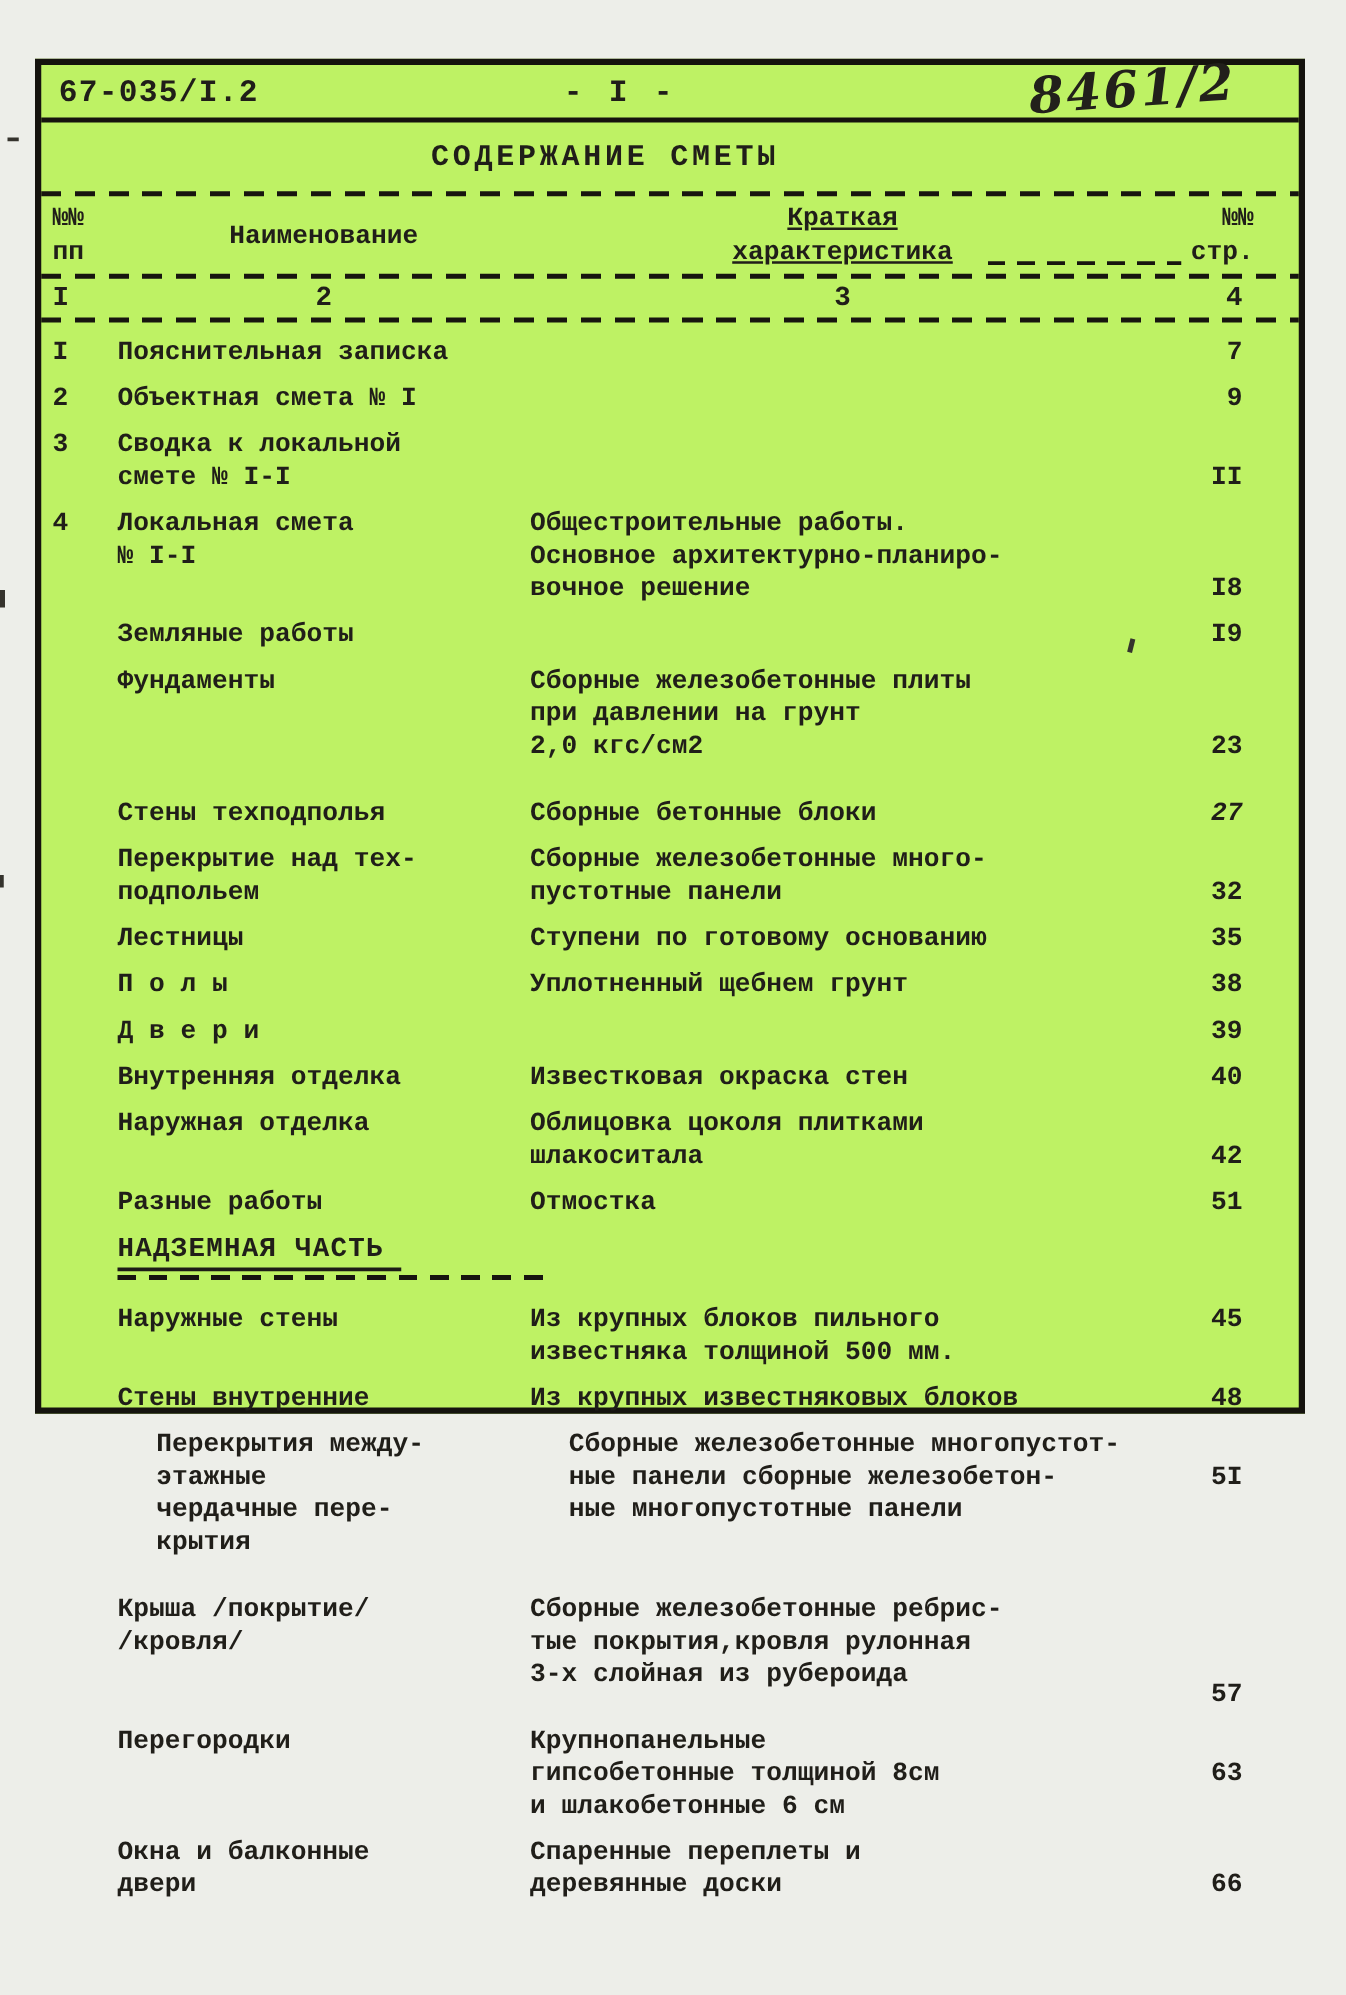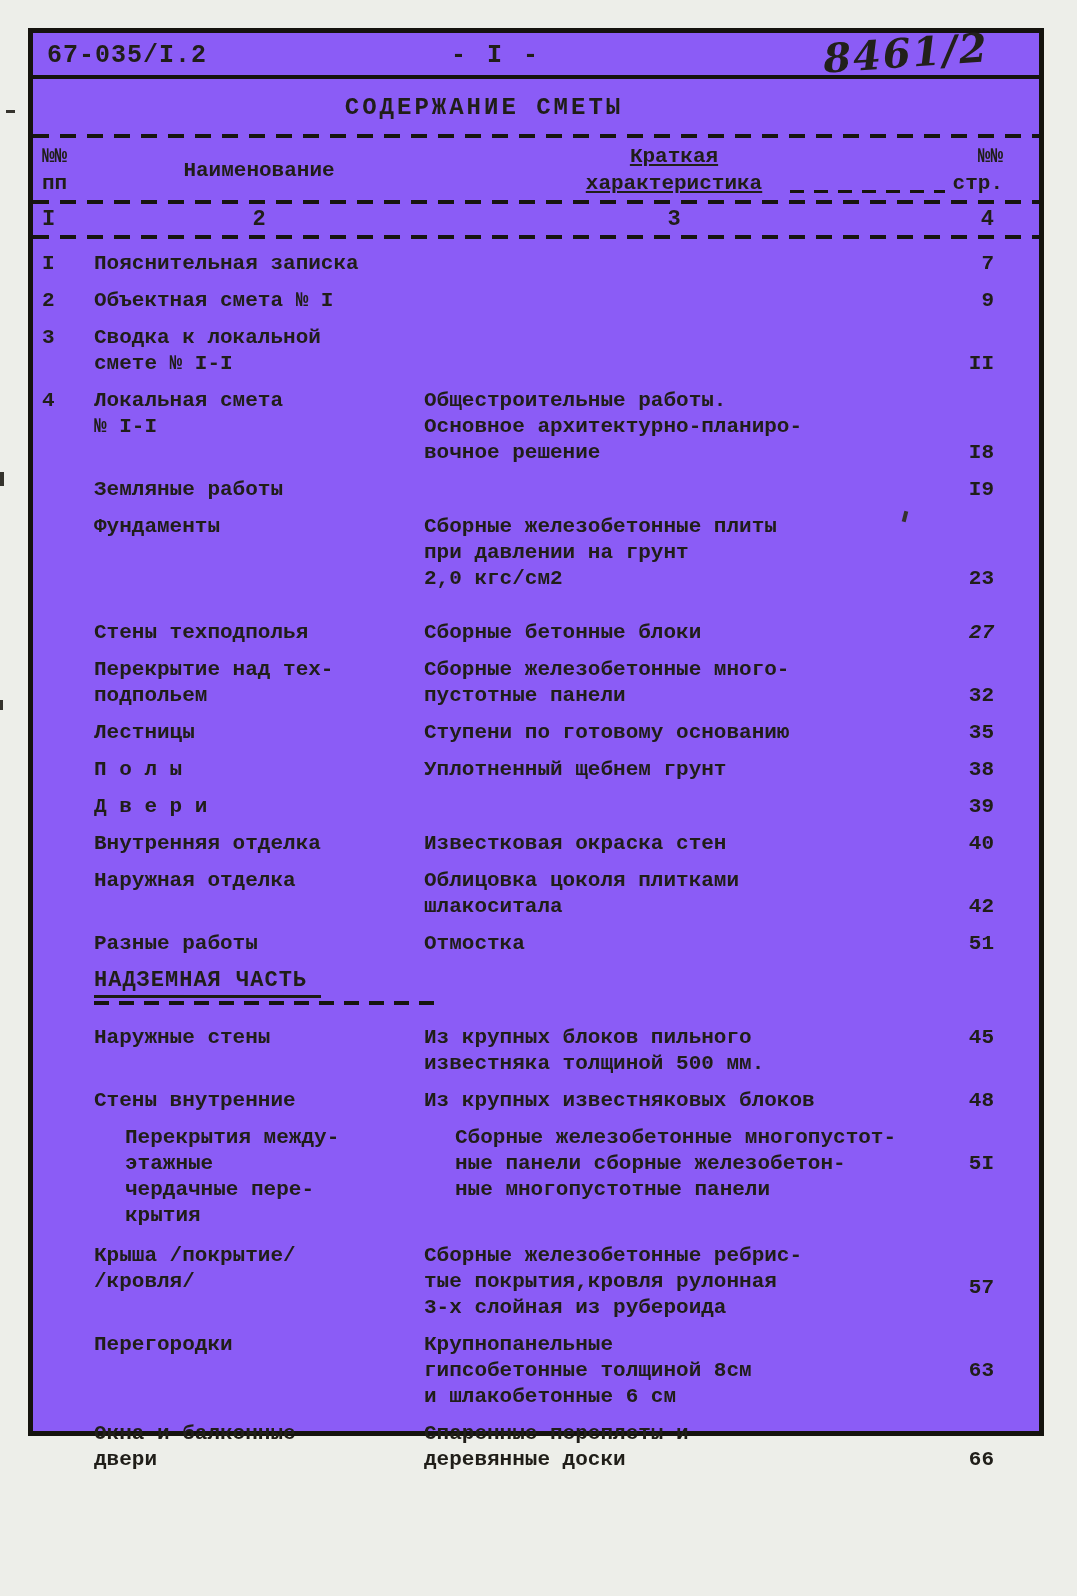--- a/index.html
+++ b/index.html
@@ -5,24 +5,24 @@
   * { margin:0; padding:0; box-sizing:border-box; }
   html, body { width:1077px; height:1596px; }
   body {
     position:relative;
     background:#edeee9;
     font-family:"Liberation Mono","DejaVu Sans Mono",monospace;
     color:#201e19;
     overflow:hidden;
   }
   .frame {
-    position:absolute; left:28px; top:28px;
-    width:1016px; height:1408px;
+    position:absolute; left:28px; top:47px;
+    width:1016px; height:1084px;
     border:5px solid #15130e;
-    background:#8b5cf6;
+    background:#bef264;
   }
   .band {
     position:relative; height:46px;
     border-bottom:4px solid #15130e;
   }
   .doc-code {
     position:absolute; left:14px; top:8px;
     font-size:25px; font-weight:700; letter-spacing:1px;
   }
   .page-marker {
@@ -65,21 +65,21 @@
   .cn-name { text-align:center; }
   .cn-desc { text-align:center; }
   .cn-page { text-align:right; padding-right:45px; }
   .rows { padding-top:12px; }
   .row {
     font-size:21px; line-height:26px; font-weight:700;
     margin-bottom:11px;
   }
   .c-page { text-align:right; padding-right:45px; }
   .rows > div:nth-child(6)  { margin-bottom:28px; }
-  .rows > div:nth-child(18) { margin-bottom:14px;padding-left:40px; }
+  .rows > div:nth-child(18) { margin-bottom:28px;padding-left:40px; }
   .section-row { margin:10px 0 20px 61px; }
   .section-label {
     display:inline-block; font-size:22px; font-weight:700; letter-spacing:1px;
     border-bottom:3px solid #1d1b16; padding-bottom:2px; padding-right:14px;
   }
   .section-dash {
     width:345px; height:4px; margin-top:3px;
     background:repeating-linear-gradient(90deg,#17150f 0 15px, transparent 15px 25px);
   }
   .speck { position:absolute; background:#35332d; }
@@ -311,21 +311,21 @@
         <div class="c-num"></div>
         <div class="c-name">
           <div>Крыша /покрытие/</div>
           <div>/кровля/</div>
         </div>
         <div class="c-desc">
           <div>Сборные железобетонные ребрис-</div>
           <div>тые покрытия,кровля рулонная</div>
           <div>3-х слойная из рубероида</div>
         </div>
-        <div class="c-page" style="margin-top: 32px;">57</div>
+        <div class="c-page" style="margin-top: 68px;">57</div>
       </div>
       <div class="row grid4">
         <div class="c-num"></div>
         <div class="c-name">
           <div>Перегородки</div>
         </div>
         <div class="c-desc">
           <div>Крупнопанельные</div>
           <div>гипсобетонные толщиной 8см</div>
           <div>и шлакобетонные 6 см</div>

